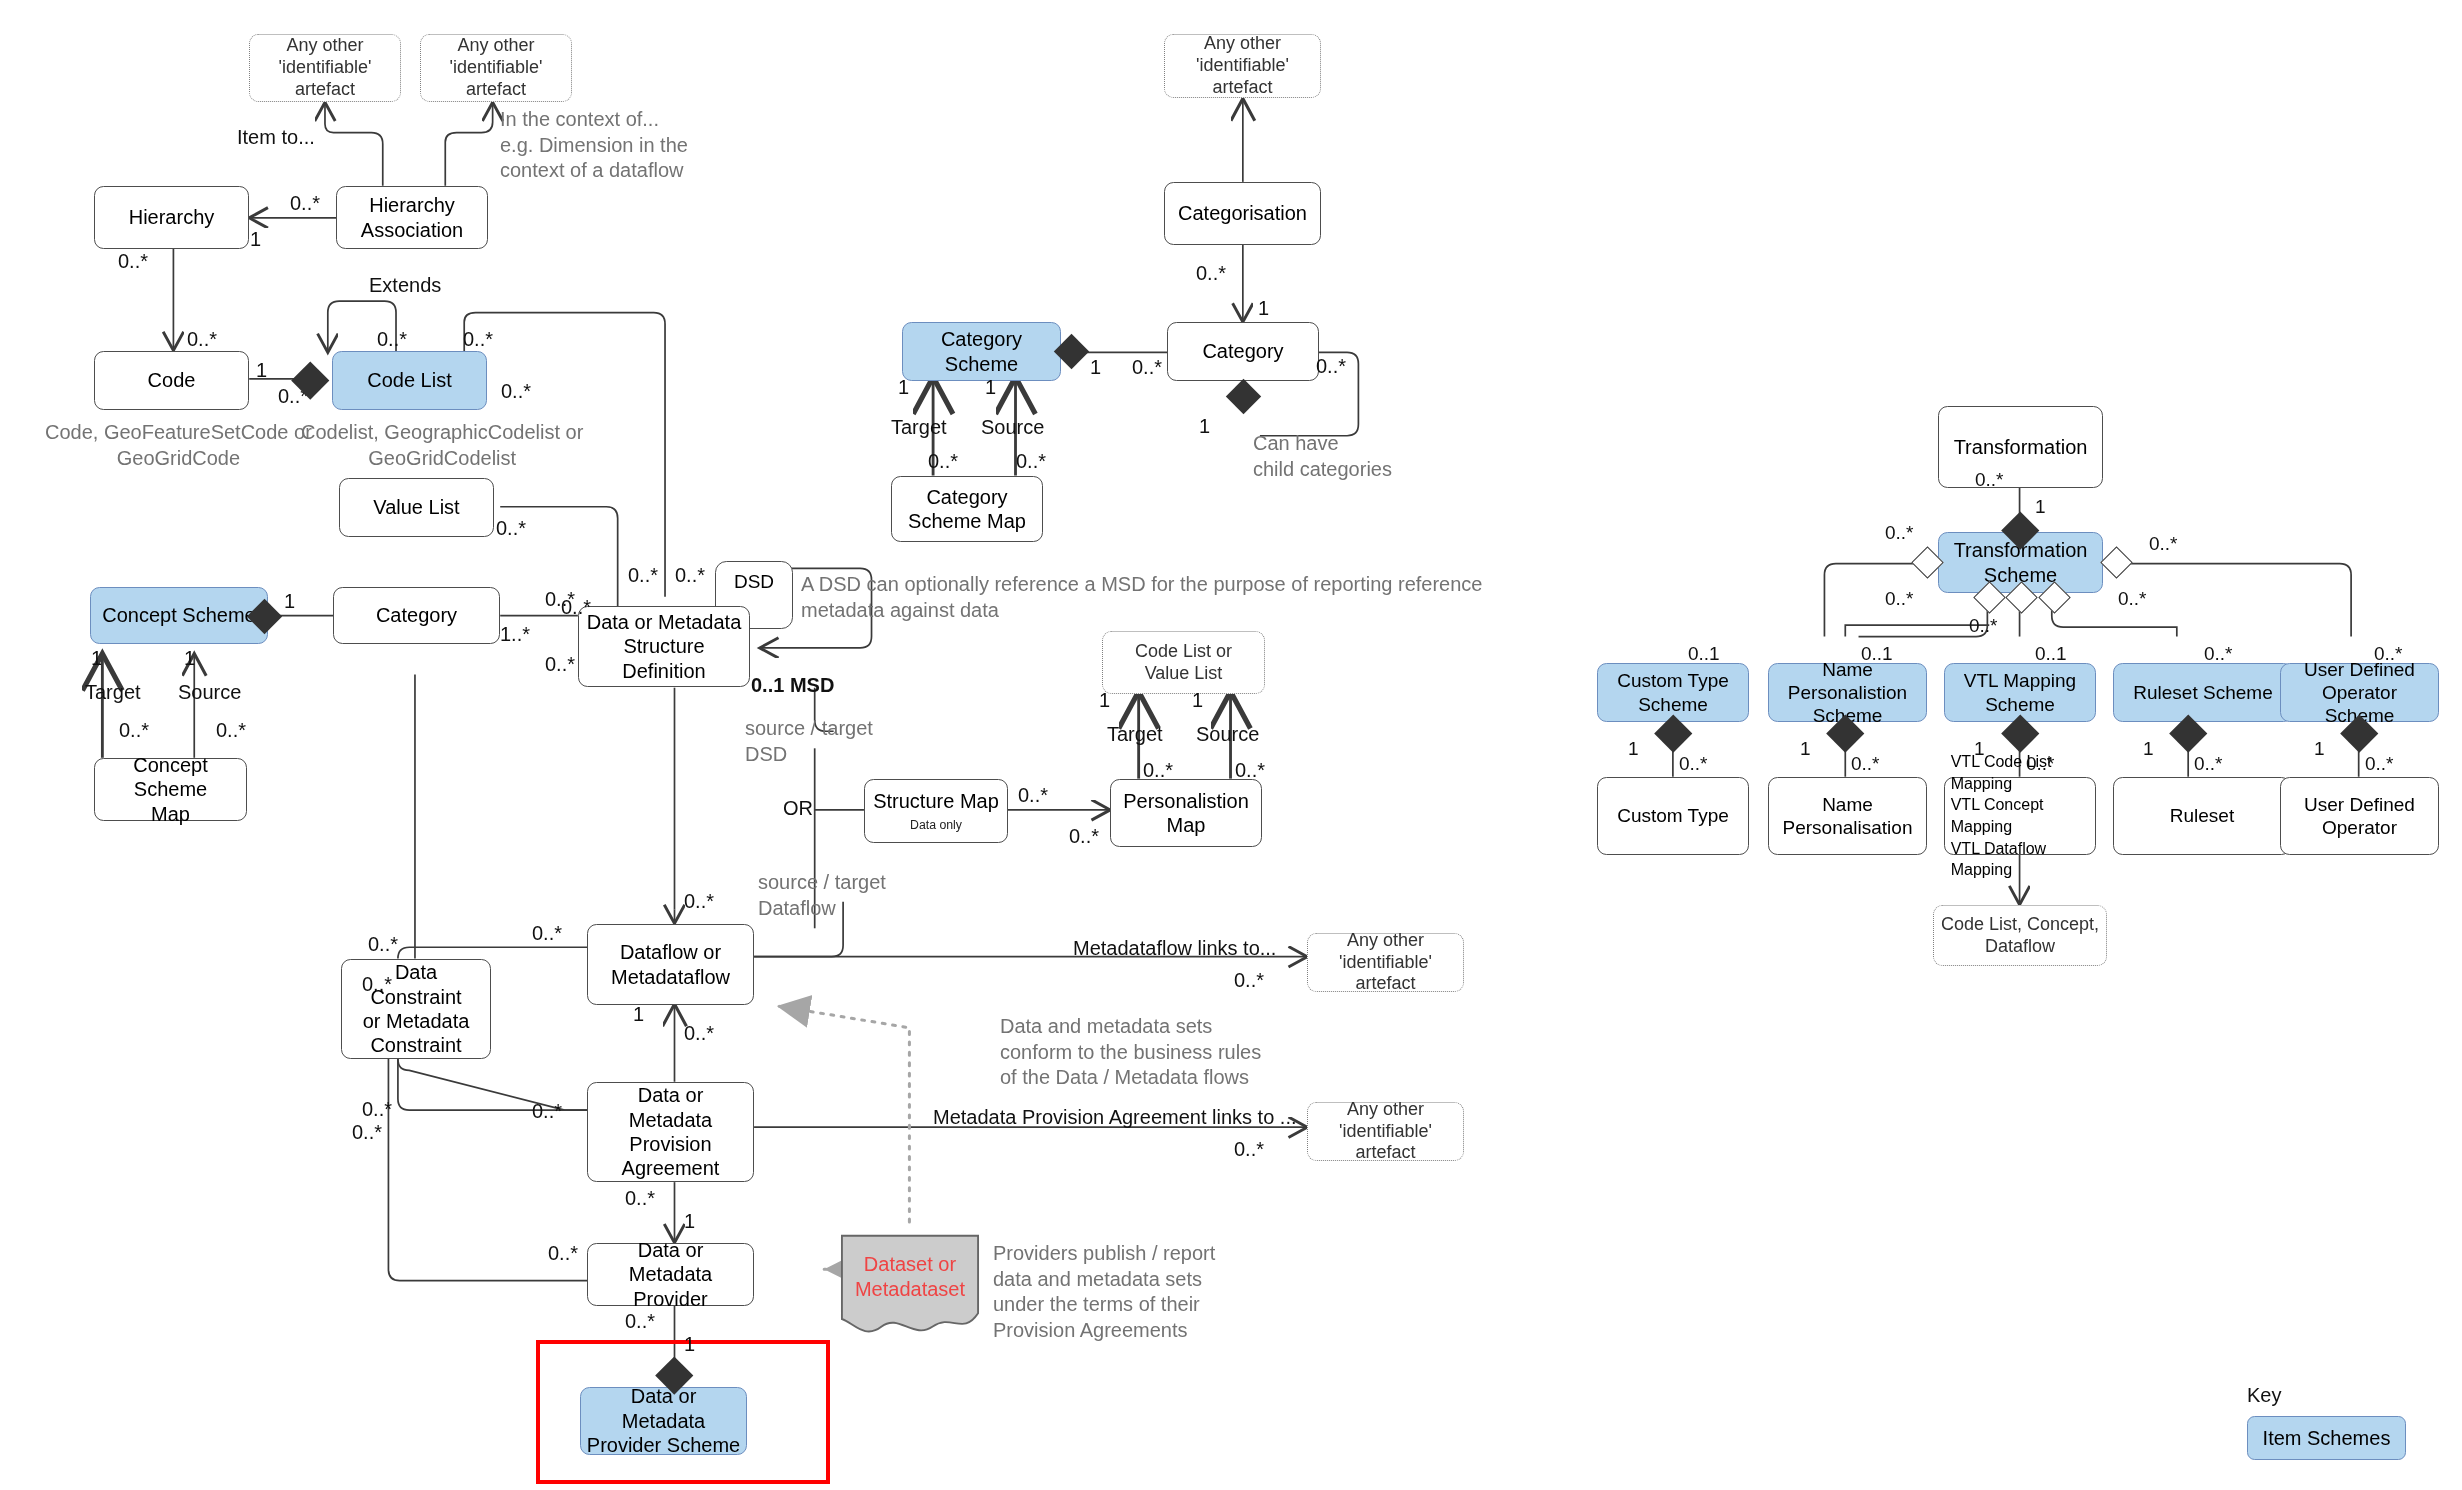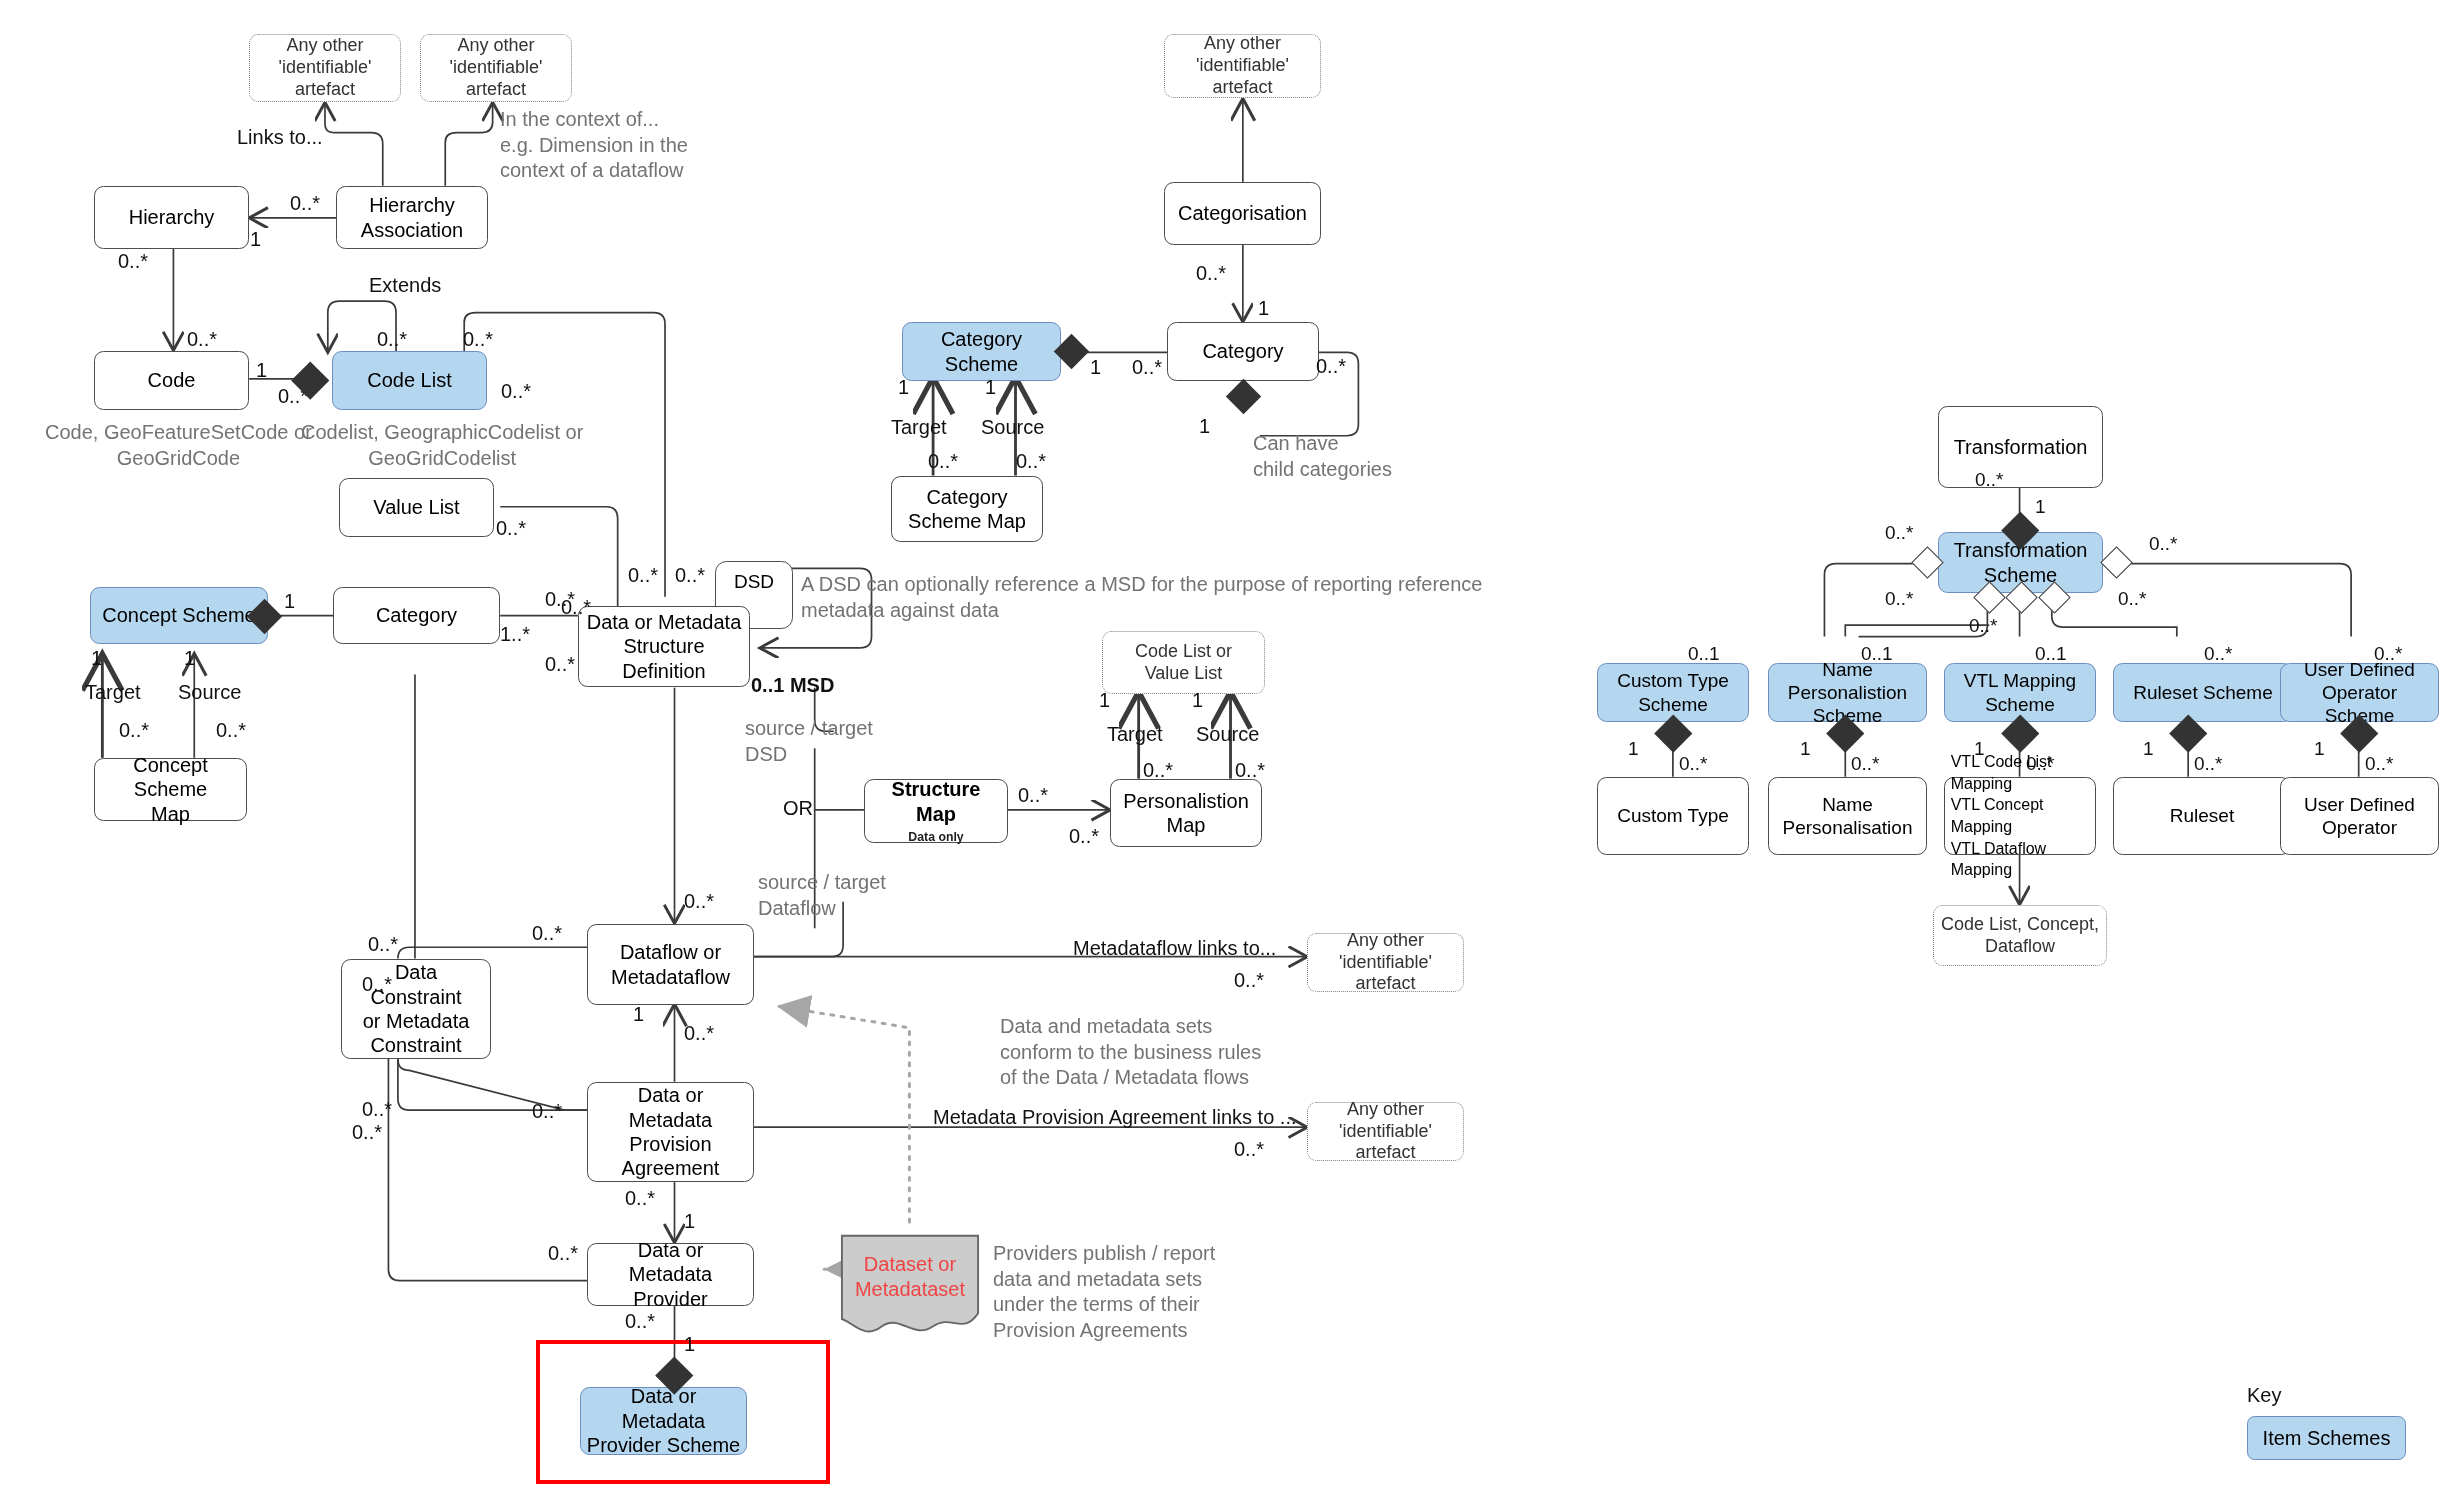--- a/index.html
+++ b/index.html
@@ -154,21 +154,21 @@
 
   <div class="node ghost" style="left:249px;top:34px;width:152px;height:68px;">
       <span style="white-space: pre-line;">Any other
 'identifiable' artefact</span>
     </div>
   <div class="node ghost" style="left:420px;top:34px;width:152px;height:68px;">
       <span style="white-space: pre-line;">Any other
 'identifiable' artefact</span>
     </div>
 
-  <div class="lbl" style="left:237px;top:125px;">Links to...</div>
+  <div class="lbl" style="left:237px;top:125px;">Item to...</div>
   <div class="card" style="left: 500px; top: 107px; white-space: pre-line;">In the context of...
 e.g. Dimension in the
 context of a dataflow</div>
 
   <div class="node" style="left:94px;top:186px;width:155px;height:63px;">
       <span>Hierarchy</span>
     </div>
   <div class="node" style="left:336px;top:186px;width:152px;height:63px;">
       <span style="white-space: pre-line;">Hierarchy
 Association</span>
@@ -248,21 +248,21 @@
   <div class="lbl" style="left:1192px;top:688px;">1</div>
   <div class="lbl" style="left:1107px;top:722px;">Target</div>
   <div class="lbl" style="left:1196px;top:722px;">Source</div>
   <div class="lbl" style="left:1143px;top:758px;">0..*</div>
   <div class="lbl" style="left:1235px;top:758px;">0..*</div>
 
   <div class="card" style="left: 745px; top: 716px; white-space: pre-line;">source / target
 DSD</div>
   <div class="lbl" style="left:783px;top:796px;">OR</div>
 
-  <div class="node" style="left:864px;top:779px;width:144px;height:64px;flex-direction:column;font-weight:bold;">
+  <div class="node" style="left:864px;top:779px;width:144px;height:64px;flex-direction:column;">
     <span>Structure Map</span>
     <span class="sub">Data only</span>
   </div>
   <div class="node" style="left:1110px;top:779px;width:152px;height:68px;">
       <span style="white-space:pre-line">Personalistion
 Map</span>
     </div>
   <div class="lbl" style="left:1018px;top:783px;">0..*</div>
   <div class="lbl" style="left:1069px;top:824px;">0..*</div>
 

